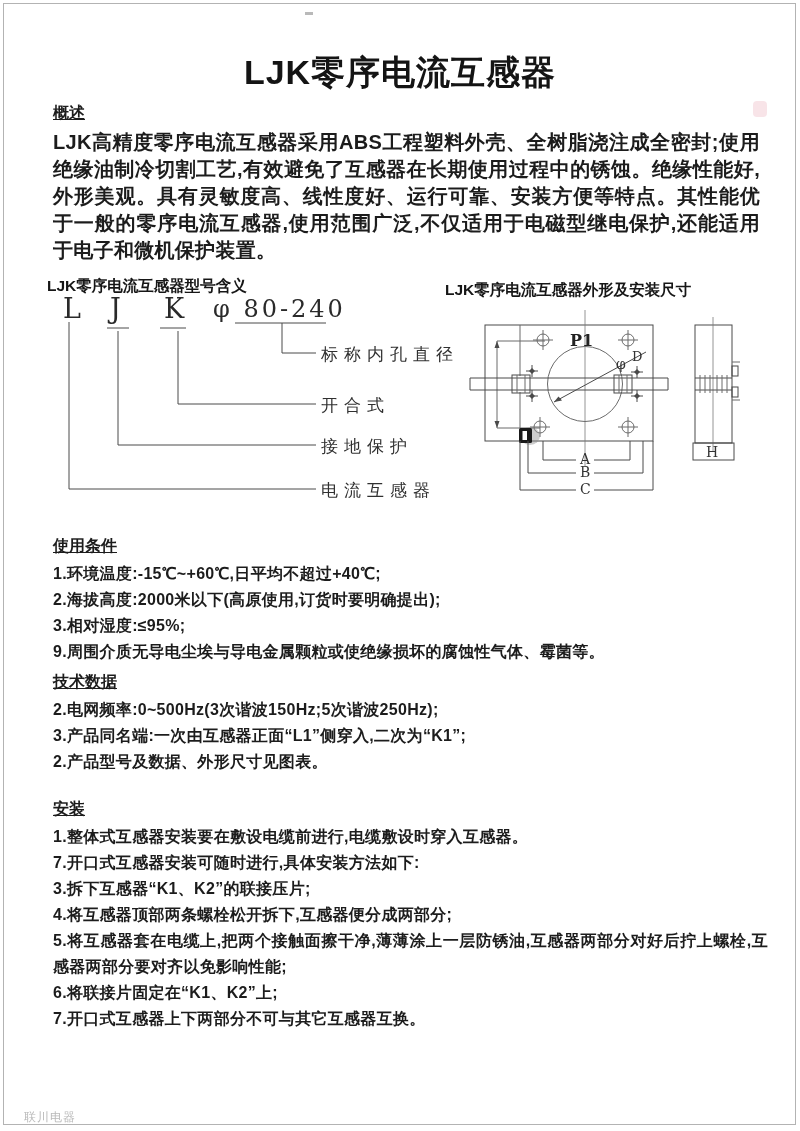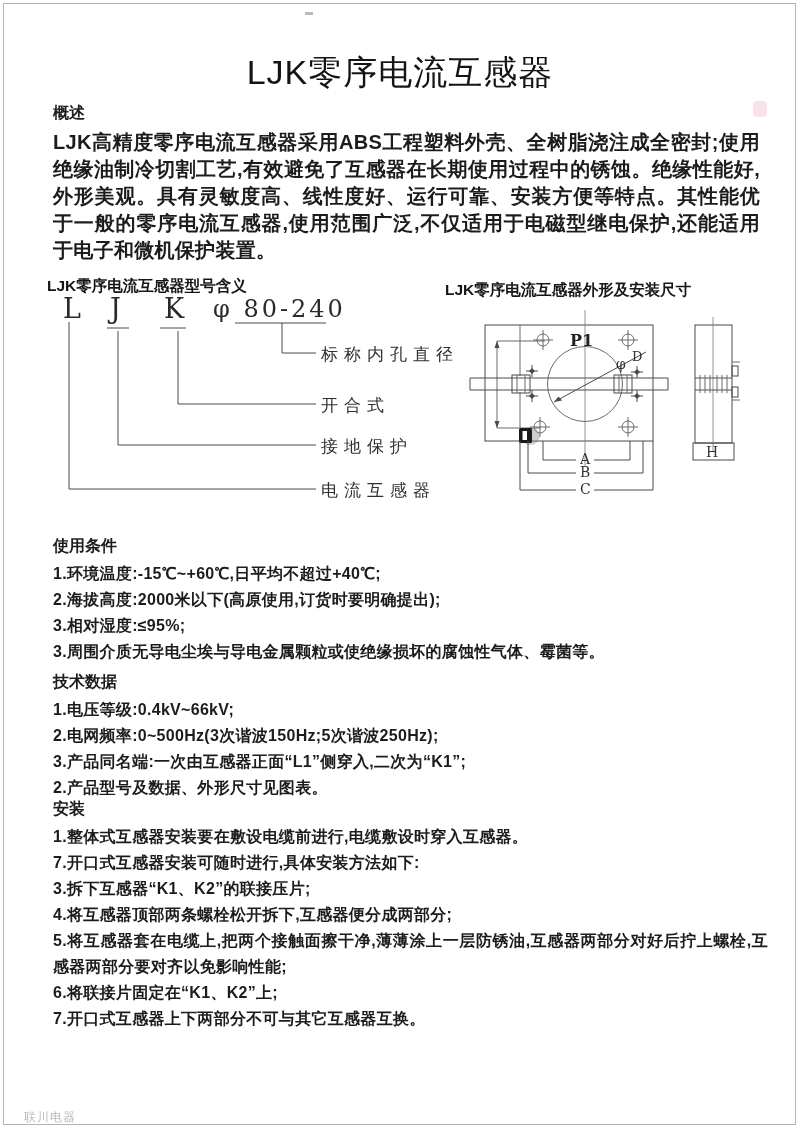--- a/index.html
+++ b/index.html
@@ -8,23 +8,23 @@
     width:800px; height:1131px; position:relative; overflow:hidden;
     font-family:"Liberation Sans", sans-serif; color:#1c1c1c;
   }
   .abs { position:absolute; }
   #page-border {
     position:absolute; left:3px; top:3px; width:793px; height:1122px;
     border:1px solid #b3b3b3; pointer-events:none;
   }
   #doc-title {
     position:absolute; left:0; top:50px; width:800px; text-align:center;
-    font-size:34px; font-weight:normal; letter-spacing:1px; color:#141414;
-  }
-  .sec-heading { font-size:16px; font-weight:bold; line-height:20px; margin-bottom:5px; color:#1c1c1c; }
+    font-size:34px; font-weight:bold; letter-spacing:1px; color:#141414;
+  }
+  .sec-heading { font-size:16px; font-weight:bold; line-height:20px; margin-bottom:5px; color:#1c1c1c;text-decoration:underline; }
   #overview-body {
     position:absolute; left:53px; top:129px; width:707px;
     font-size:20px; font-weight:bold; line-height:27px; letter-spacing:0.3px;
     text-align:justify; color:#1c1c1c;
   }
   .section { position:absolute; left:53px; width:715px; }
   .sec-items .list-line {
     font-size:16px; font-weight:bold; line-height:26px; letter-spacing:0.3px;
     color:#1c1c1c; text-align:justify;
   }
@@ -208,28 +208,27 @@
   <rect class="dl" x="693" y="443" width="41" height="17"></rect>
   <text class="dim" x="706" y="457">H</text>
 </svg>
 
 <div class="section" style="top:536px;">
   <div class="sec-heading">使用条件</div>
   <div class="sec-items">
       <div class="list-line">1.环境温度:-15℃~+60℃,日平均不超过+40℃;</div>
       <div class="list-line">2.海拔高度:2000米以下(高原使用,订货时要明确提出);</div>
       <div class="list-line">3.相对湿度:≤95%;</div>
-      <div class="list-line">3.周围介质无导电尘埃与导电金属颗粒或使绝缘损坏的腐蚀性气体、霉菌等。</div>
+      <div class="list-line">9.周围介质无导电尘埃与导电金属颗粒或使绝缘损坏的腐蚀性气体、霉菌等。</div>
     </div>
 </div>
 
 <div class="section" style="top:659px;margin-top:13px;">
   <div class="sec-heading">技术数据</div>
   <div class="sec-items">
-      <div class="list-line">1.电压等级:0.4kV~66kV;</div>
       <div class="list-line">2.电网频率:0~500Hz(3次谐波150Hz;5次谐波250Hz);</div>
       <div class="list-line">3.产品同名端:一次由互感器正面“L1”侧穿入,二次为“K1”;</div>
       <div class="list-line">2.产品型号及数据、外形尺寸见图表。</div>
     </div>
 </div>
 
 <div class="section" style="top:799px;">
   <div class="sec-heading">安装</div>
   <div class="sec-items">
       <div class="list-line">1.整体式互感器安装要在敷设电缆前进行,电缆敷设时穿入互感器。</div>

